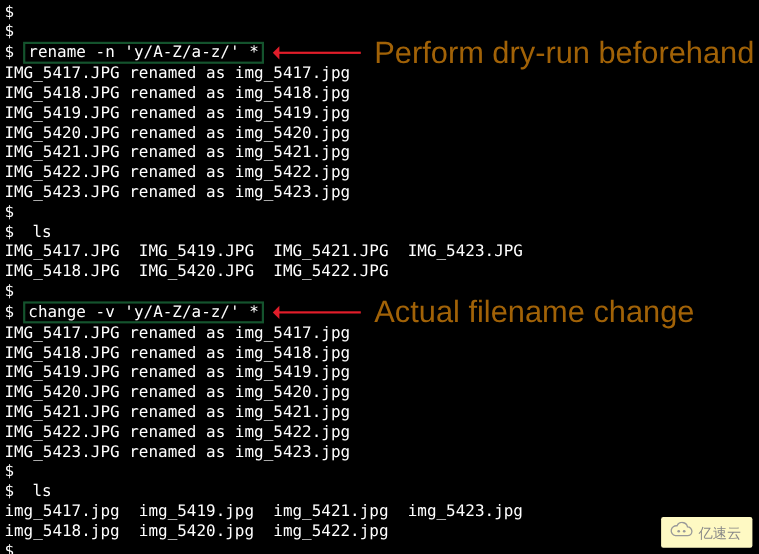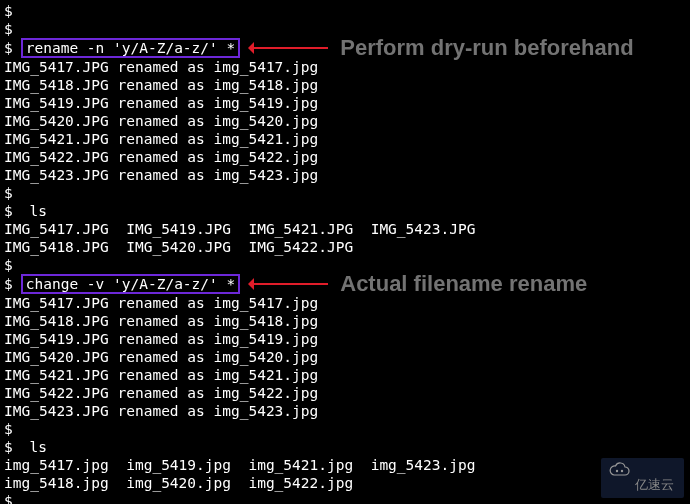--- a/index.html
+++ b/index.html
@@ -12,21 +12,21 @@
     width: 690px;
     height: 504px;
     position: relative;
     overflow: hidden;
     padding: 2px 4px;
   }
   .line { white-space: pre; }
   .prompt-line { white-space: nowrap; display: flex; align-items: center; }
   .ps1 { color: #fff; margin-right: 8px; }
   .cmd-hl {
-    border: 2px solid #6d28d9;
+    border: 2px solid #14532d;
     padding: 0 3px;
     margin-right: 10px;
     line-height: 16px;
     text-align: right;
   }
   .arrow {
     display: inline-block;
     position: relative;
     height: 2px;
     background: #e11d2a;
@@ -34,35 +34,35 @@
   }
   .arrow::before {
     content: "";
     position: absolute;
     left: -2px; top: -5px;
     border: 6px solid transparent;
     border-right-color: #e11d2a;
     border-left: 0;
   }
   .callout {
-    color: #737373;
+    color: #a16207;
     font-family: Arial, Helvetica, sans-serif;
-    font-weight: 700;
-    font-size: 22px;
+    font-weight: 400;
+    font-size: 28px;
     margin-left: 12px;
     flex: 1 1 auto;
   }
   .watermark {
     position: absolute;
     right: 6px; bottom: 6px;
-    background: #0f172a;
+    background: #fef9c3;
     color: #888;
     font-family: "Microsoft YaHei", Arial, sans-serif;
     font-size: 13px;
-    padding: 18px 10px 4px 34px;
+    padding: 6px 10px 4px 34px;
     border-radius: 2px;
     margin-top: 36px;
   }
   .watermark .wm-icon { position: absolute; left: 6px; top: 4px; }
 </style>
 </head>
 <body>
 
 <div>
 
@@ -88,21 +88,21 @@
   <div class="line"><span class="ps1">$</span> <span>ls</span></div>
   <div class="line">IMG_5417.JPG  IMG_5419.JPG  IMG_5421.JPG  IMG_5423.JPG</div>
   <div class="line">IMG_5418.JPG  IMG_5420.JPG  IMG_5422.JPG</div>
 
   <div class="line"><span class="ps1">$</span></div>
 
   <div class="prompt-line">
     <span class="ps1">$</span>
     <span class="cmd-hl">change -v 'y/A-Z/a-z/' *</span>
     <span class="arrow" style="width:78px"></span>
-    <span class="callout">Actual filename rename</span>
+    <span class="callout">Actual filename change</span>
   </div>
 
   <div class="line">IMG_5417.JPG renamed as img_5417.jpg</div>
   <div class="line">IMG_5418.JPG renamed as img_5418.jpg</div>
   <div class="line">IMG_5419.JPG renamed as img_5419.jpg</div>
   <div class="line">IMG_5420.JPG renamed as img_5420.jpg</div>
   <div class="line">IMG_5421.JPG renamed as img_5421.jpg</div>
   <div class="line">IMG_5422.JPG renamed as img_5422.jpg</div>
   <div class="line">IMG_5423.JPG renamed as img_5423.jpg</div>
 

